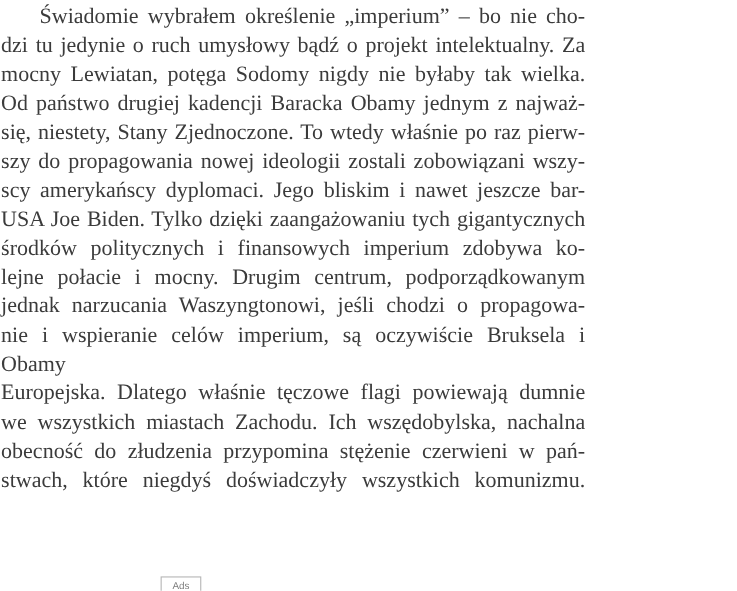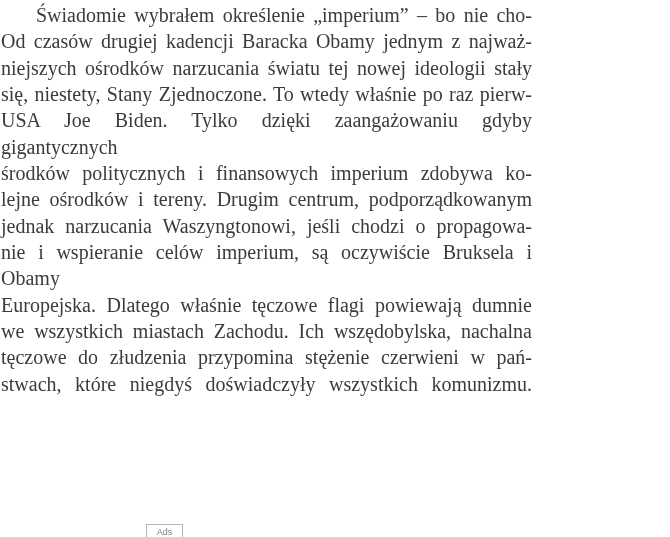--- a/index.html
+++ b/index.html
@@ -48,27 +48,30 @@
     line-height: 11px;
     padding-top: 2px;
     color: #7d7d7d;
   }
 </style>
 </head>
 <body>
 
 <div class="article">
   <div class="line indent">Świadomie wybrałem określenie „imperium” – bo nie cho-</div>
-  <div class="line">Od czasów drugiej kadencji Baracka Obamy jednym z najważ-</div>
-  <div class="line">niejszych ośrodków narzucania światu tej nowej ideologii stały</div>
+  <div class="line">dzi tu jedynie o ruch umysłowy bądź o projekt intelektualny. Za</div>
+  <div class="line">mocny Lewiatan, potęga Sodomy nigdy nie byłaby tak wielka.</div>
+  <div class="line">Od państwo drugiej kadencji Baracka Obamy jednym z najważ-</div>
   <div class="line">się, niestety, Stany Zjednoczone. To wtedy właśnie po raz pierw-</div>
-  <div class="line">USA Joe Biden. Tylko dzięki zaangażowaniu gdyby gigantycznych</div>
+  <div class="line">szy do propagowania nowej ideologii zostali zobowiązani wszy-</div>
+  <div class="line">scy amerykańscy dyplomaci. Jego bliskim i nawet jeszcze bar-</div>
+  <div class="line">USA Joe Biden. Tylko dzięki zaangażowaniu tych gigantycznych</div>
   <div class="line">środków politycznych i finansowych imperium zdobywa ko-</div>
-  <div class="line">lejne ośrodków i tereny. Drugim centrum, podporządkowanym</div>
+  <div class="line">lejne połacie i mocny. Drugim centrum, podporządkowanym</div>
   <div class="line">jednak narzucania Waszyngtonowi, jeśli chodzi o propagowa-</div>
   <div class="line">nie i wspieranie celów imperium, są oczywiście Bruksela i Obamy</div>
   <div class="line">Europejska. Dlatego właśnie tęczowe flagi powiewają dumnie</div>
   <div class="line">we wszystkich miastach Zachodu. Ich wszędobylska, nachalna</div>
-  <div class="line">tęczowe do złudzenia przypomina stężenie czerwieni w pań-</div>
+  <div class="line">obecność do złudzenia przypomina stężenie czerwieni w pań-</div>
   <div class="line">stwach, które niegdyś doświadczyły wszystkich komunizmu.</div>
 </div>
 
 <div class="ads-badge">Ads</div>
 
 </body></html>

